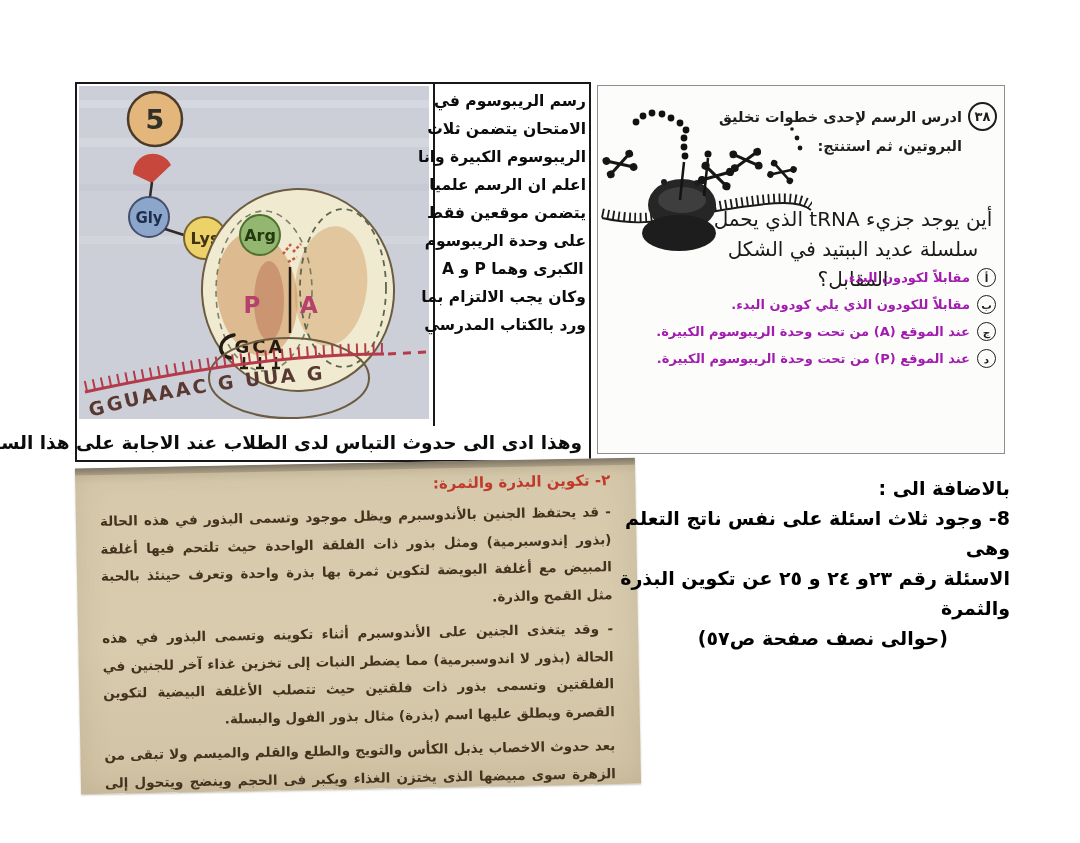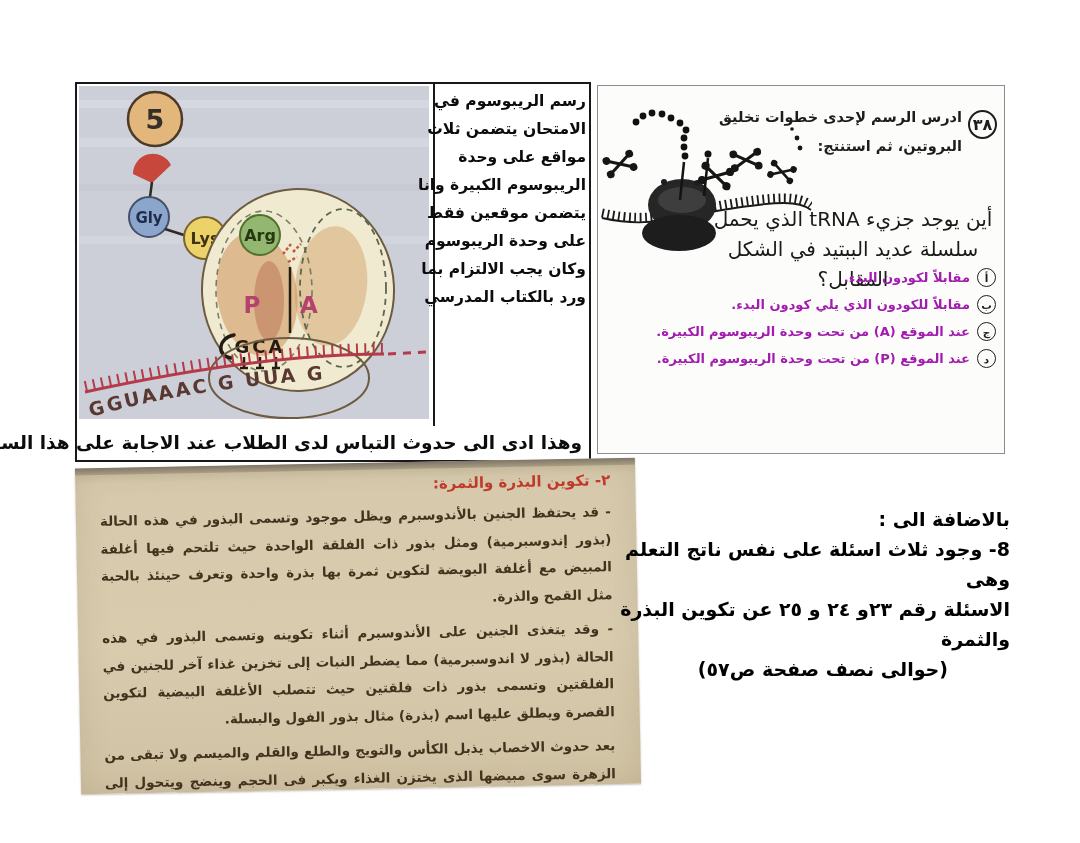--- a/index.html
+++ b/index.html
@@ -3,29 +3,29 @@
 <meta charset="utf-8">
 <style>
   html,body{margin:0;padding:0;}
   body{font-family:"DejaVu Sans",sans-serif;background:#ffffff;}
   .stage{position:relative;width:1080px;height:843px;background:#fff;overflow:hidden;}
 
   
   .left-box{position:absolute;left:75px;top:82px;width:512px;height:376px;border:2px solid #17171c;background:#fff;}
   .diagram-zone{position:absolute;left:0;top:0;width:356px;height:342px;border-right:2px solid #17171c;background:#fff;}
   .diagram-zone svg{position:absolute;left:2px;top:2px;}
-  .note-col{position:absolute;right:3px;top:3px;width:144px;direction:rtl;text-align:right;color:#0c0c0c;}
+  .note-col{position:absolute;right:3px;top:3px;width:144px;direction:rtl;text-align:left;color:#0c0c0c;}
   .note-line{height:28px;line-height:28px;font-size:15.5px;font-weight:700;white-space:nowrap;}
   .bottom-line{position:absolute;left:3px;right:3px;bottom:2px;height:30px;line-height:30px;direction:rtl;text-align:right;
                font-size:18.5px;font-weight:700;color:#0c0c0c;padding-right:4px;white-space:nowrap;}
 
   
   .q-box{position:absolute;left:597px;top:85px;width:406px;height:367px;border:1px solid #8d8d8d;background:#fcfcfb;}
-  .q-circle{position:absolute;right:7px;top:24px;width:25px;height:25px;border:2px solid #1d1d1d;border-radius:50%;
-            display:flex;align-items:center;justify-content:center;font-size:16px;font-weight:700;color:#1d1d1d;}
+  .q-circle{position:absolute;right:7px;top:16px;width:25px;height:25px;border:2px solid #1d1d1d;border-radius:50%;
+            display:flex;align-items:center;justify-content:center;font-size:13px;font-weight:700;color:#1d1d1d;}
   .q-prompt{position:absolute;right:42px;top:17px;width:252px;direction:rtl;text-align:right;font-size:14.5px;
             font-weight:700;line-height:29px;color:#1d1d1d;}
   .q-question{position:absolute;right:8px;top:118px;width:286px;direction:rtl;text-align:center;font-size:20px;
               font-weight:400;line-height:30px;color:#1a1a1a;}
   .q-illustration{position:absolute;left:2px;top:14px;}
   .options{position:absolute;right:8px;top:178px;direction:rtl;}
   .option-row{display:flex;direction:rtl;align-items:center;height:27px;gap:7px;}
   .opt-circle{flex:0 0 auto;width:17px;height:17px;border:1.5px solid #1c1c1c;border-radius:50%;display:flex;
               align-items:center;justify-content:center;font-size:10.5px;font-weight:700;color:#1c1c1c;}
   .opt-text{font-size:13px;font-weight:700;color:#a21caf;white-space:nowrap;}
@@ -33,21 +33,21 @@
   
   .paper{position:absolute;left:78px;top:463px;width:560px;height:326px;transform:rotate(-1.1deg);
          background:linear-gradient(180deg,#c4b698 0,#d6c9ac 5%,#d8cbae 55%,#d0c2a3 100%);
          box-shadow:0 1px 2px rgba(90,80,60,.35), inset 0 0 30px rgba(120,105,75,.18);overflow:hidden;}
   .paper-edge{position:absolute;top:0;left:0;right:0;height:7px;background:linear-gradient(180deg,#7d7567,#a99d83);}
   .paper-inner{position:absolute;top:13px;right:25px;left:24px;direction:rtl;}
   .paper-title{color:#bf3a2b;font-size:15px;font-weight:700;margin:0 0 9px;text-align:right;}
   .paper-p{color:#43321d;font-weight:700;font-size:13.5px;line-height:27.5px;text-align:justify;margin:0 0 7px;}
 
   
-  .addendum{position:absolute;right:70px;top:473px;width:420px;direction:rtl;text-align:right;color:#000;margin-top:31px;}
+  .addendum{position:absolute;right:70px;top:473px;width:420px;direction:rtl;text-align:right;color:#000;}
   .addendum div{font-size:19px;font-weight:700;line-height:30px;}
   .addendum-shift{margin-right:62px;}
 </style>
 </head>
 <body>
 
 <div class="stage">
 
   <div class="left-box">
 
@@ -113,31 +113,32 @@
         <line x1="309" y1="268" x2="348" y2="266" stroke="#b53a4a" stroke-width="3" stroke-dasharray="8,7"></line>
       </svg>
     </div>
 
     <div class="note-col">
 
         <div class="note-line">رسم الريبوسوم في</div>
 
         <div class="note-line">الامتحان يتضمن ثلاث</div>
 
-        <div class="note-line">مواقع على وحدة</div>
 
         <div class="note-line">الريبوسوم الكبيرة وانا</div>
 
+        <div class="note-line">اعلم ان الرسم علميا</div>
 
 
 
         <div class="note-line">يتضمن موقعين فقط</div>
 
         <div class="note-line">على وحدة الريبوسوم</div>
 
+        <div class="note-line">الكبرى وهما P و A</div>
 
         <div class="note-line">وكان يجب الالتزام بما</div>
 
         <div class="note-line">ورد بالكتاب المدرسي</div>
       </div>
 
     <div class="bottom-line">وهذا ادى الى حدوث التباس لدى الطلاب عند الاجابة على هذا السؤال</div>
   </div>
 
   <div class="q-box">

